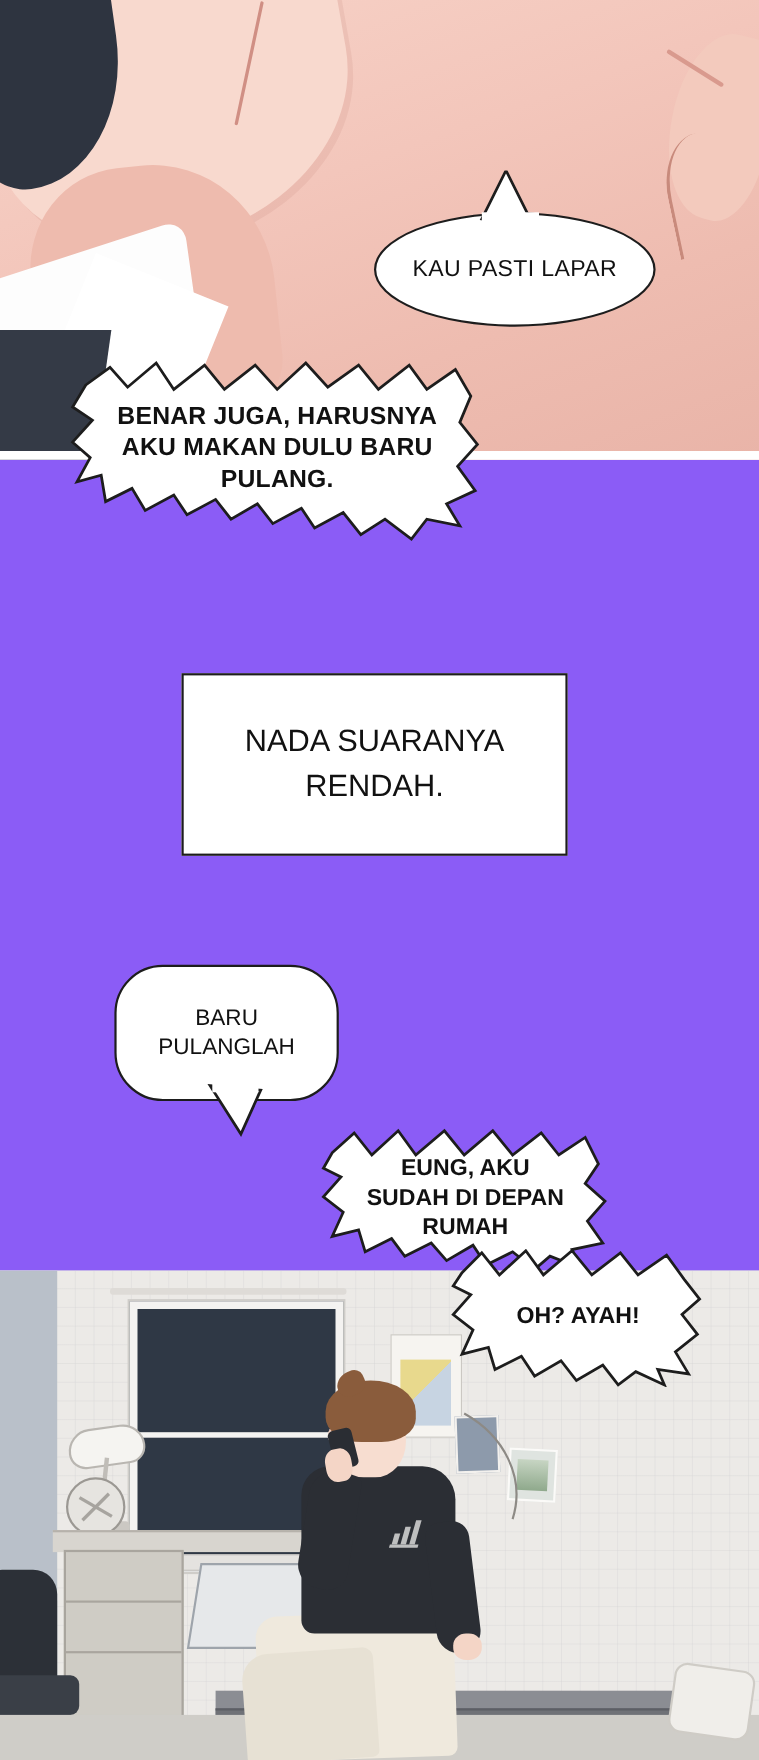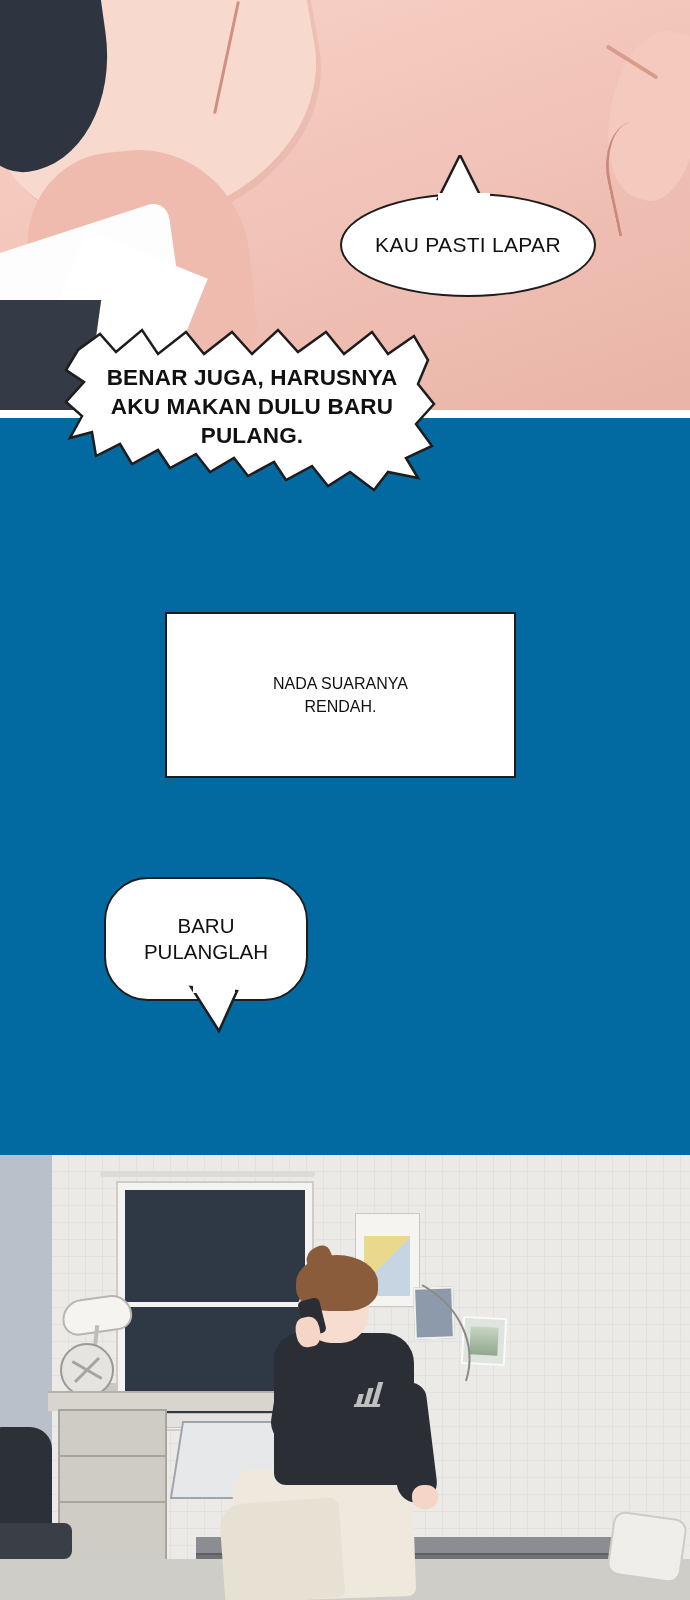--- a/index.html
+++ b/index.html
@@ -8,21 +8,21 @@
     background: #ffffff;
   }
   body {
     font-family: "Liberation Sans", sans-serif;
   }
   #page {
     position: relative;
     width: 690px;
     height: 1600px;
     overflow: hidden;
-    background: #0369a1;
+    background: #8b5cf6;
   }
 
   
   .panel-face {
     position: absolute;
     left: 0; top: 0;
     width: 690px; height: 418px;
     overflow: hidden;
     background: #f0c9c0;
   }
@@ -171,21 +171,21 @@
   .bub-rect {
     position: absolute;
     left: 165px; top: 612px;
     width: 347px; height: 162px;
     background: #ffffff;
     border: 2px solid #1d1d1d;
     display: flex; align-items: center; justify-content: center;
     z-index: 5;
   }
   .bub-rect .bubble-text {
-    font-size: 16px;
+    font-size: 28px;
     color: #111;
     text-align: center;
     line-height: 1.45;
   }
 
   
   .bub-round3 {
     position: absolute;
     left: 104px; top: 877px;
     width: 200px; height: 120px;
@@ -595,21 +595,35 @@
 
   <div class="bub-round3">
     <span class="bubble-text">BARU
 PULANGLAH</span>
   </div>
   <svg class="tail3-svg" width="70" height="50" viewBox="0 0 70 50">
     <polygon points="6,2 52,6 34,46" fill="#ffffff" stroke="#1d1d1d" stroke-width="2.5"></polygon>
     <rect x="8" y="0" width="42" height="8" fill="#ffffff"></rect>
   </svg>
 
-
+  <div class="bub-jag4">
+    <svg width="270" height="133" viewBox="0 0 270 133">
+      <polygon points="14,26 34,8 50,28 74,6 90,28 116,6 134,28 160,6 178,28 204,8 220,28 244,12 256,36 244,54 262,70 246,88 260,108 232,114 240,131 212,120 198,132 178,116 154,128 142,110 118,124 104,108 80,120 68,104 44,116 38,96 14,102 24,80 6,66 22,48 6,40" fill="#ffffff" stroke="#1d1d1d" stroke-width="2.5" stroke-linejoin="miter"></polygon>
+    </svg>
+    <span class="bubble-text">EUNG, AKU
+SUDAH DI DEPAN
+RUMAH</span>
+  </div>
+
+  <div class="bub-jag5">
+    <svg width="235" height="128" viewBox="0 0 235 128">
+      <polygon points="12,24 30,6 46,26 70,4 86,26 112,4 130,26 156,6 172,26 198,8 214,30 228,48 212,62 226,80 206,96 218,116 190,112 196,126 170,114 154,126 140,108 116,122 102,104 78,118 66,100 42,112 36,92 12,98 22,76 4,62 20,44 4,36" fill="#ffffff" stroke="#1d1d1d" stroke-width="2.5" stroke-linejoin="miter"></polygon>
+    </svg>
+    <span class="bubble-text">OH? AYAH!</span>
+  </div>
 
   <div class="panel-room">
     <div class="room-wall"></div>
     <div class="room-wall-texture"></div>
     <div class="room-left-dark"></div>
     <div class="room-left-dark2"></div>
 
     <div class="curtain-rod"></div>
     <div class="window">
       <div class="window-bar"></div>

